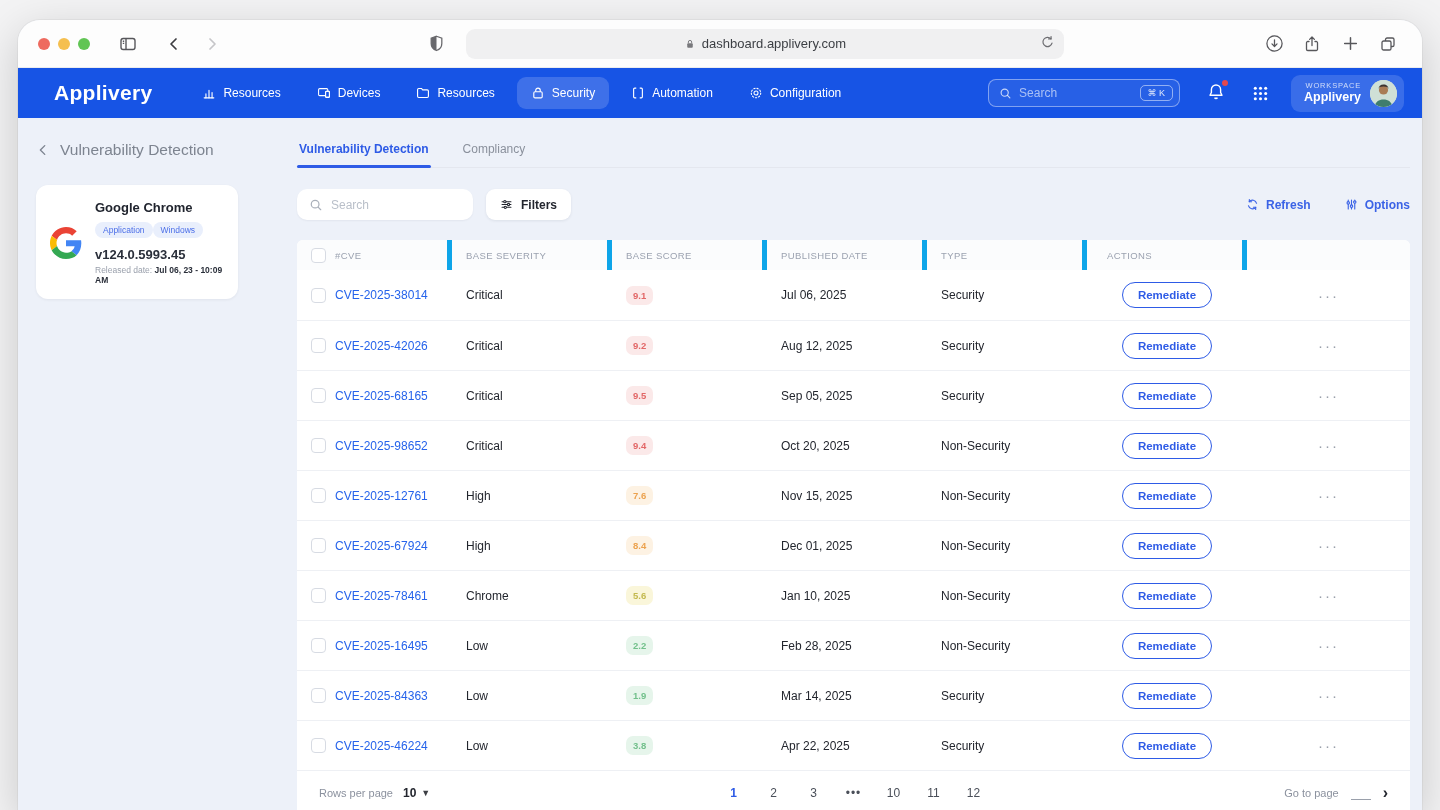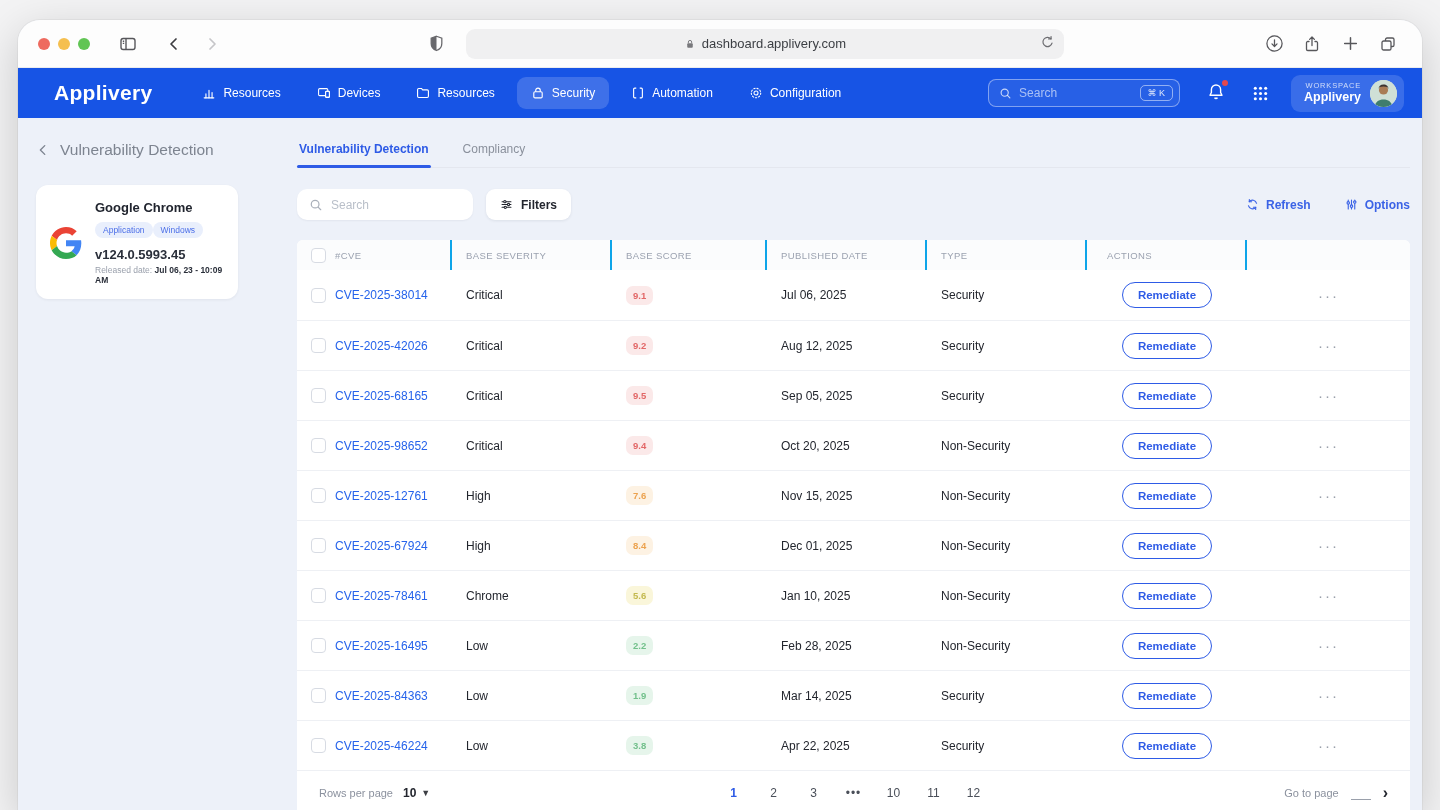--- a/index.html
+++ b/index.html
@@ -65,21 +65,21 @@
   .tb-search input { flex:1; border:none; outline:none; font-size:12px; color:#333; min-width:0; font-family:inherit; }
   .tb-search input::placeholder { color:#b9bfc9; }
   .filters-btn { display:flex; align-items:center; gap:8px; height:31px; background:#fff; border:none; border-radius:9px; padding:0 14px; margin-left:13px; font-size:12px; font-weight:700; color:#23262f; box-shadow:0 1px 3px rgba(16,24,40,.08); cursor:pointer; font-family:inherit; }
   .tb-right { margin-left:auto; display:flex; align-items:center; gap:34px; }
   .tb-link { display:flex; align-items:center; gap:7px; color:#3b63e6; font-size:12px; font-weight:600; cursor:pointer; }
 
   
   .table-card { margin-top:20px; background:#fff; border-radius:6px 6px 0 0; }
   .trow { display:grid; grid-template-columns:155px 160px 155px 160px 160px 160px 1fr; align-items:center; }
   .thead { height:30px; background:#fbfcfd; border-radius:6px 6px 0 0; }
-  .thead .hcell { font-size:9.5px; letter-spacing:.4px; color:#9ba2b0; padding-left:14px; height:100%; display:flex; align-items:center; gap:9px; border-right:2px solid #0ea5e9; }
+  .thead .hcell { font-size:9.5px; letter-spacing:.4px; color:#9ba2b0; padding-left:14px; height:100%; display:flex; align-items:center; gap:9px; border-right:5px solid #0ea5e9; }
   .thead .hcell:last-child { border-right:none; }
   .body-row { height:50px; border-top:1px solid #eef0f4; font-size:12px; color:#23262e; }
   .body-row:first-child { border-top:none; }
   .cell { padding-left:14px; display:flex; align-items:center; gap:9px; min-width:0; }
   .checkbox { width:15px; height:15px; border:1px solid #d7dbe3; border-radius:4px; background:#fff; flex:none; cursor:pointer; }
   .cve-link { color:#2563eb; text-decoration:none; font-weight:500; cursor:pointer; white-space:nowrap; }
   .score-badge { font-size:9.5px; font-weight:700; padding:4px 7px; border-radius:7px; }
   .lv-critical { background:#fbe9e9; color:#e26767; }
   .lv-high { background:#fdf2e3; color:#eca24e; }
   .lv-medium { background:#faf6da; color:#c3b94e; }

